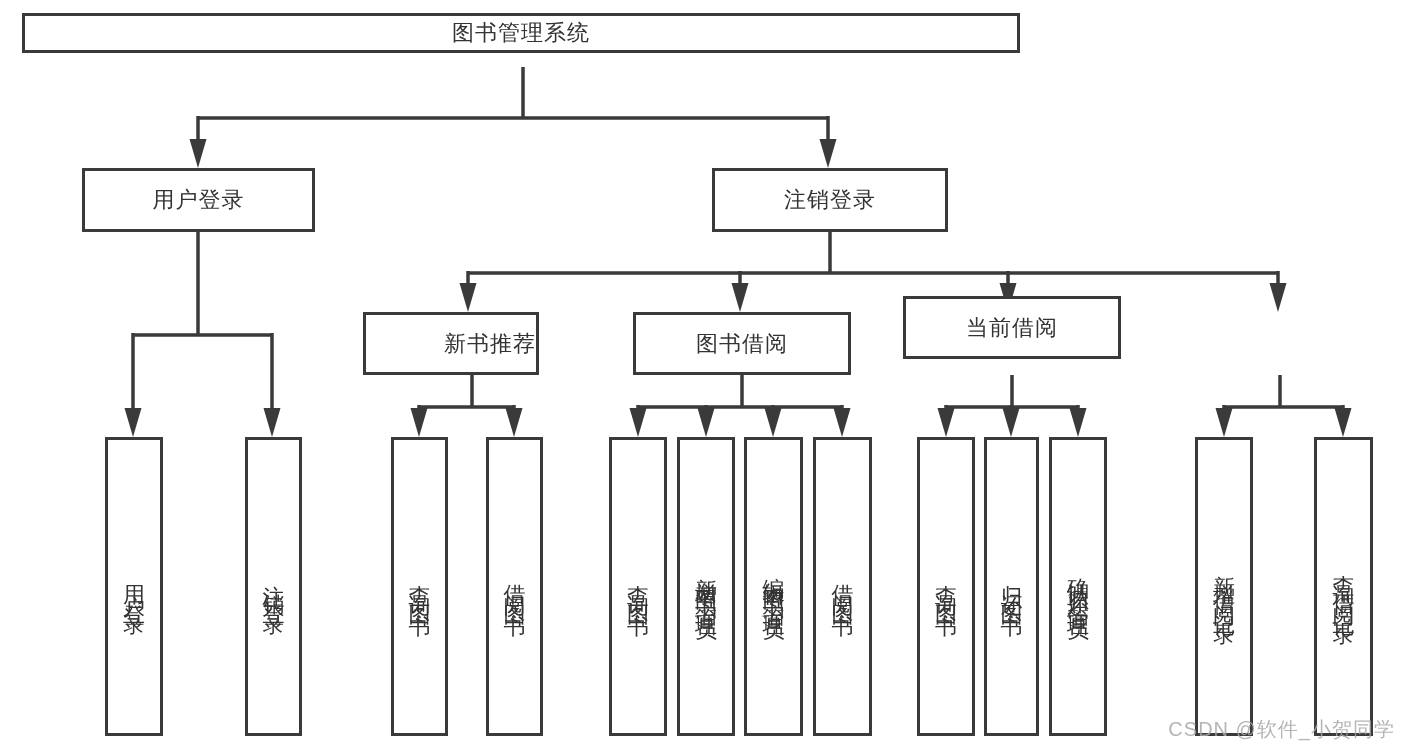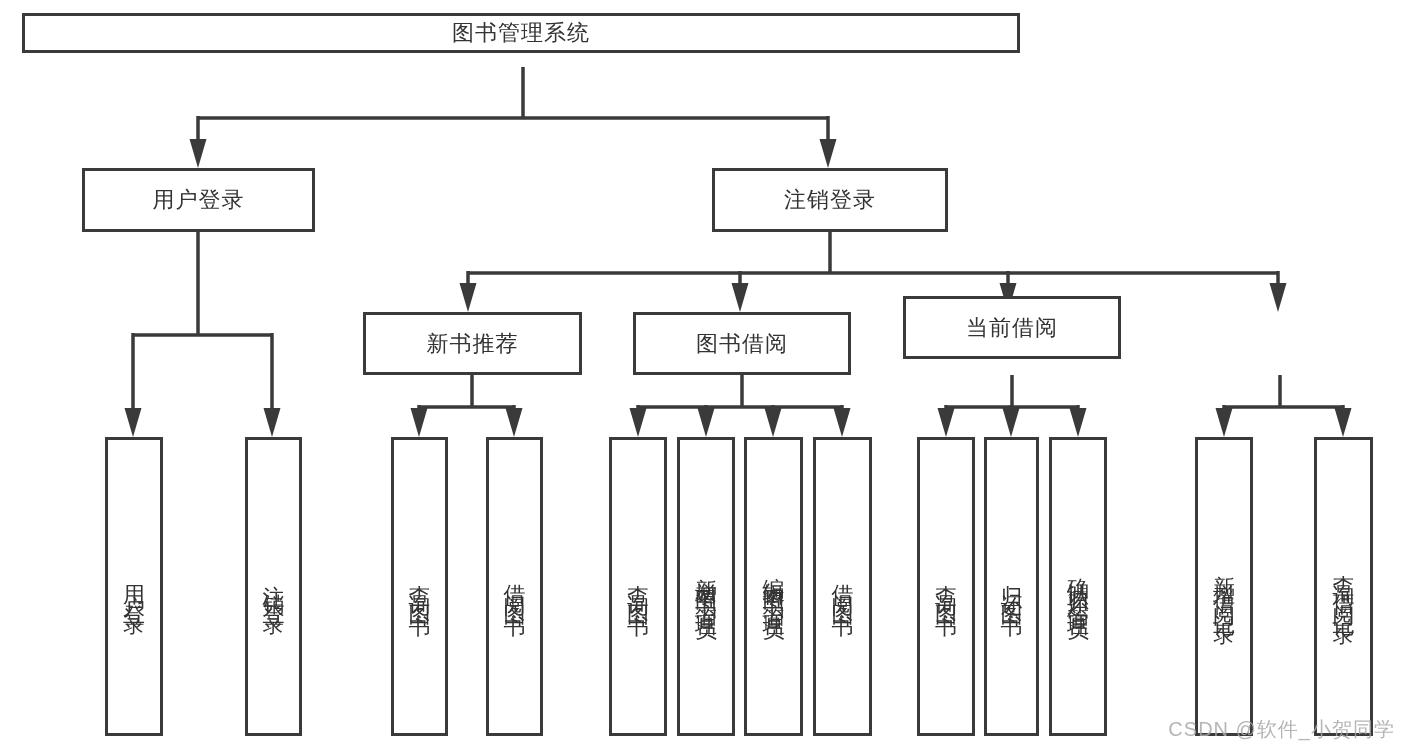--- a/index.html
+++ b/index.html
@@ -136,21 +136,21 @@
     <span>图书管理系统</span>
   </div>
 
   <div class="node h" style="left:82px; top:168px; width:233px; height:64px;">
     <span>用户登录</span>
   </div>
   <div class="node h" style="left:712px; top:168px; width:236px; height:64px;">
     <span>注销登录</span>
   </div>
 
-  <div class="node h" style="left:363px; top:312px; width:219px; height:63px;">
+  <div class="node h" style="left:363px; top:312px; width:176px; height:63px;justify-content:flex-end;">
     <span>新书推荐</span>
   </div>
   <div class="node h" style="left:633px; top:312px; width:218px; height:63px;font-family:Liberation Serif, serif;">
     <span>图书借阅</span>
   </div>
   <div class="node h" style="left:903px; top:296px; width:218px; height:63px;">
     <span>当前借阅</span>
   </div>
 
   <div class="node v" style="left:105px; top:437px; width:58px; height:299px;">

